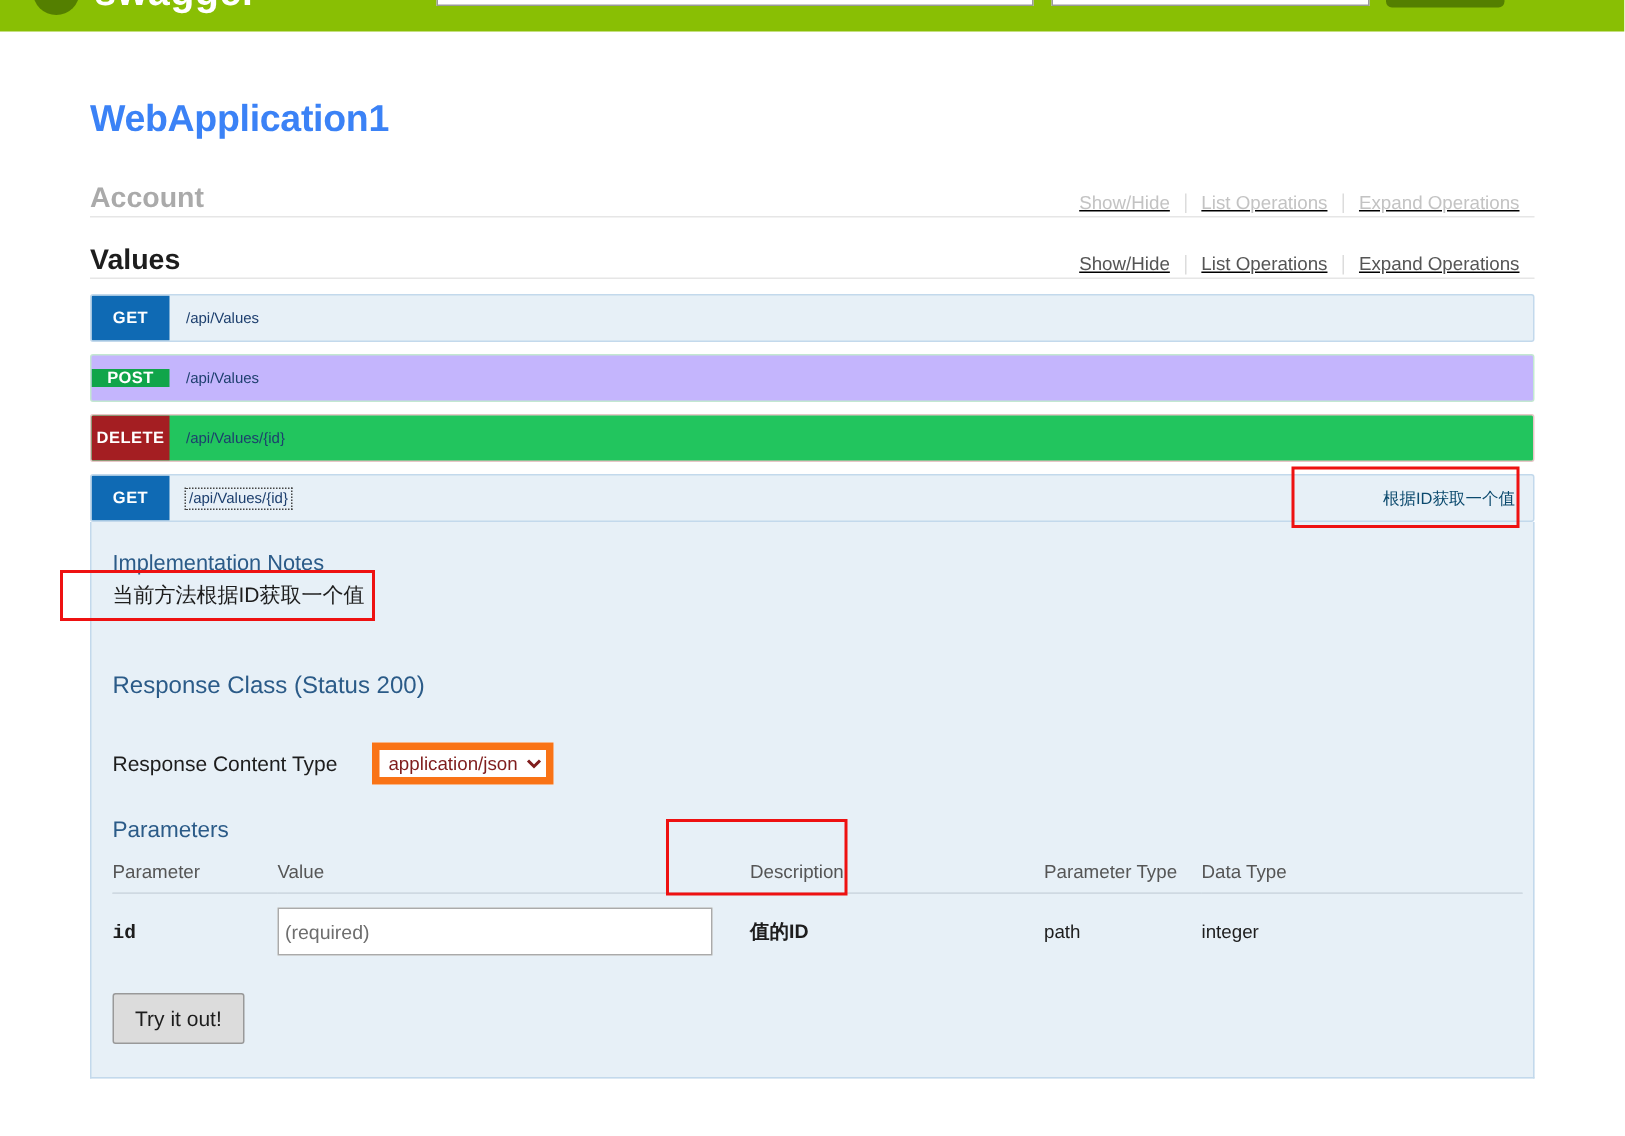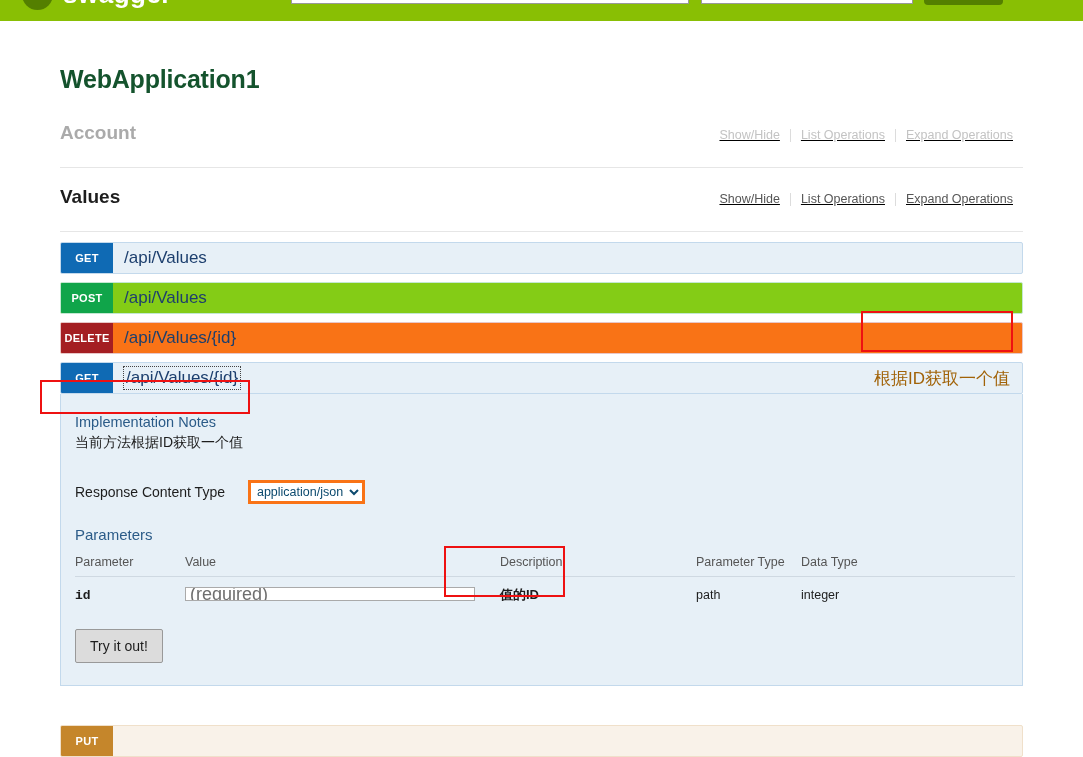--- a/index.html
+++ b/index.html
@@ -112,35 +112,35 @@
   }
   .container {
     width: 963px;
     margin: 0 auto;
     padding: 0 20px;
   }
 
   .api-title {
     font-size: 25px;
     font-weight: bold;
-    color: #14532d;
+    color: #3b82f6;
     margin: 44px 0 0 0;
     letter-spacing: -0.2px;
   }
 
   
   .resource {
     margin-top: 0;
   }
   .resource-head {
     display: flex;
     align-items: flex-end;
     justify-content: space-between;
     border-bottom: 1px solid #e6e6e6;
-    padding-bottom: 23px;
+    padding-bottom: 0;
   }
   .resource-name {
     font-size: 19px;
     font-weight: bold;
     margin: 0;
   }
   .resource-name.muted { color: #aaaaaa; }
   .resource-name.active { color: #1d1d1d; }
 
   .ops-links {
@@ -186,42 +186,42 @@
   }
   .op-body {
     flex: 1;
     display: flex;
     align-items: center;
     justify-content: space-between;
     padding: 0 12px 0 11px;
     box-sizing: border-box;
   }
   .op-path {
-    font-size: 17px;
+    font-size: 10px;
     color: #1d3f6e;
     text-decoration: none;
   }
   .op-path.focused {
     outline: 1px dotted #444;
     padding: 1px 2px;
   }
   .op-summary {
-    font-size: 17px;
-    color: #a16207;
+    font-size: 11px;
+    color: #0c4a6e;
   }
 
   
   .m-get    { background: #0f6ab4; }
   .m-post   { background: #10a54a; }
   .m-delete { background: #a41e22; }
   .m-put    { background: #c5862b; }
 
   .r-get    { background: #e7f0f7; border: 1px solid #c3d9ec; }
-  .r-post   { background: #84cc16; border: 1px solid #c3e8d1; }
-  .r-delete { background: #f97316; border: 1px solid #e8c6c7; }
+  .r-post   { background: #c4b5fd; border: 1px solid #c3e8d1; align-items: center; }
+  .r-delete { background: #22c55e; border: 1px solid #e8c6c7; }
   .r-put    { background: #f9f2e9; border: 1px solid #f0e0ca; }
 
   
   .op-content {
     background: #e7f0f7;
     border: 1px solid #c3d9ec;
     border-top: none;
     padding: 20px 0 22px 14px;
     box-sizing: border-box;
   }
@@ -248,23 +248,23 @@
     align-items: center;
     font-size: 14px;
     color: #1d1d1d;
     gap: 16px;
   }
   .content-type-row label { margin-right: 7px; }
   select.content-type {
     font-size: 12.5px;
     font-family: "Liberation Sans", sans-serif;
     padding: 1px 2px;
-    border: 3px solid #f97316;
+    border: 5px solid #f97316;
     background: #ffffff;
-    color: #0c4a6e;
+    color: #7f1d1d;
   }
 
   .params-title {
     color: #2b5b88;
     font-size: 15px;
     margin: 22px 0 0 0;
     font-weight: normal;
   }
   table.params {
     margin-top: 9px;
@@ -294,25 +294,25 @@
     font-size: 13px;
     font-weight: bold;
     color: #000;
   }
   .cell-desc {
     font-weight: bold;
     font-size: 13px;
   }
   input.param-input {
     width: 290px;
-    height: 14px;
+    height: 32px;
     box-sizing: border-box;
     border: 1px solid #aaaaaa;
     background: #ffffff;
-    font-size: 18px;
+    font-size: 13px;
     color: #666666;
     padding: 2px 4px;
     font-family: "Liberation Sans", sans-serif;
     outline: none;
   }
   input.param-input::placeholder { color: #6e6e6e; }
 
   .btn-submit {
     margin-top: 19px;
     background: #dcdcdc;
@@ -423,20 +423,21 @@
             <div class="op-body">
               <a href="#" class="op-path focused">/api/Values/{id}</a>
               <span class="op-summary">根据ID获取一个值</span>
             </div>
           </div>
 
           <div class="op-content">
             <h4 class="section-title">Implementation Notes</h4>
             <p class="notes-text">当前方法根据ID获取一个值</p>
 
+            <h4 class="resp-class-title">Response Class (Status 200)</h4>
 
             <div class="content-type-row">
               <label>Response Content Type</label>
               <select class="content-type">
                 <option>application/json</option>
               </select>
             </div>
 
             <h4 class="params-title">Parameters</h4>
 

